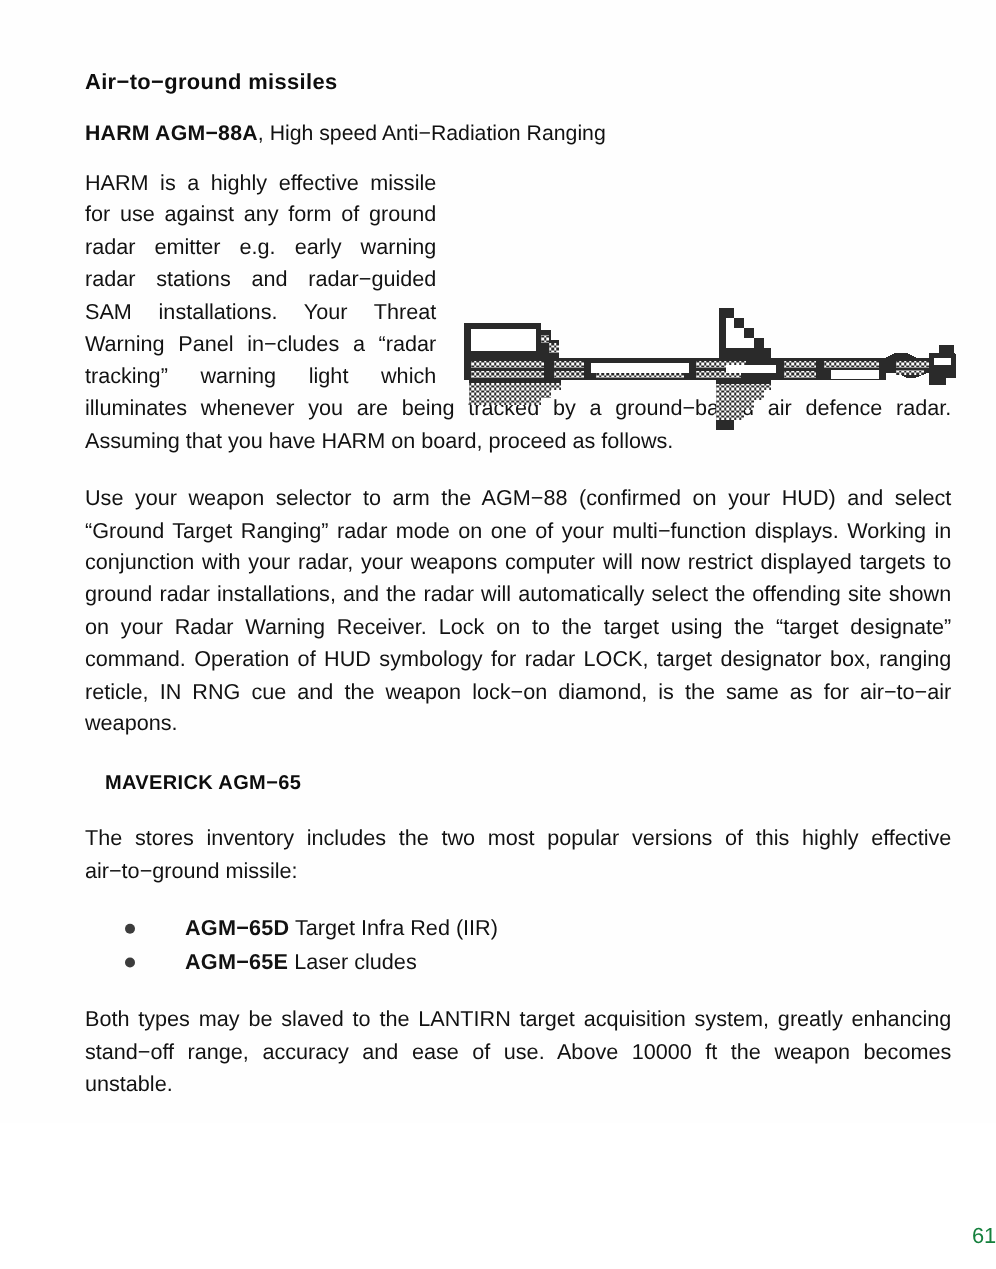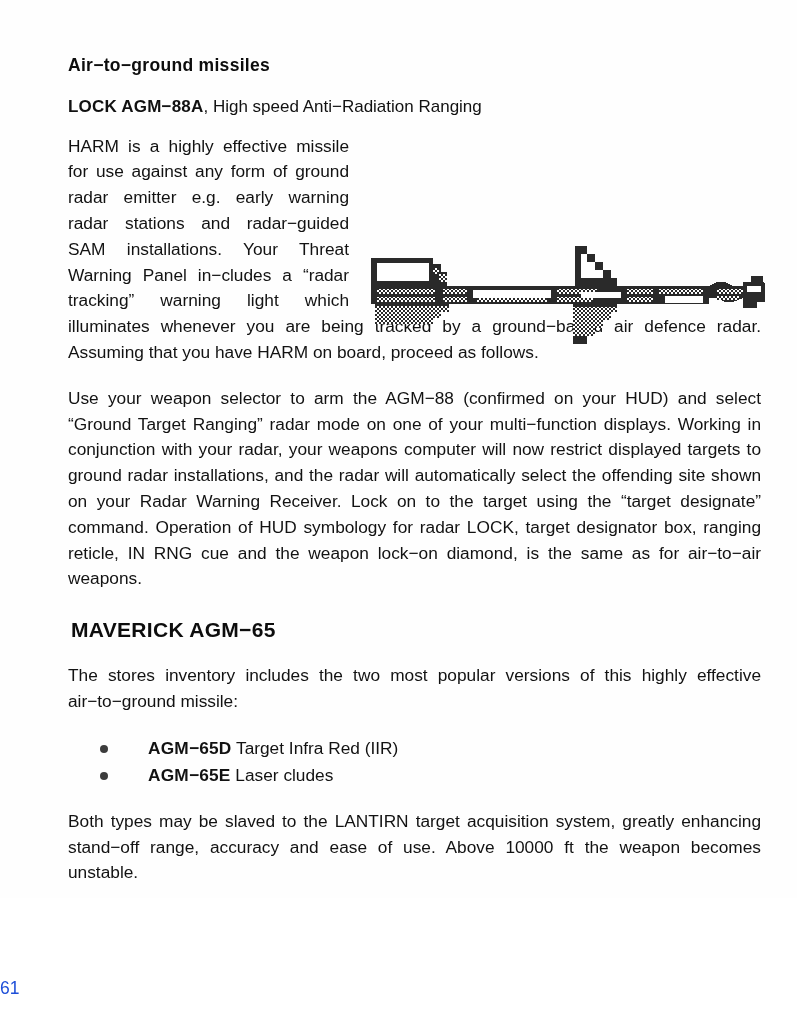--- a/index.html
+++ b/index.html
@@ -78,24 +78,24 @@
     position: absolute;
     right: -4px;
     top: 108px;
     width: 400px;
     height: 112px;
     pointer-events: none;
   }
   .missile-art svg { display: block; width: 100%; height: 100%; }
 
   h2.sub-section-title {
-    font-size: 21px;
+    font-size: 16px;
     font-weight: bold;
     letter-spacing: 0.3px;
-    margin: 26px 0 22px 3px;
+    margin: 26px 0 22px 16px;
     line-height: 1.1;
     color: #0d0d0d;
   }
 
   ul.variant-list {
     list-style: none;
     margin: 0 0 20px 0;
     padding: 0;
   }
   ul.variant-list li {
@@ -117,36 +117,36 @@
   ul.variant-list li .code {
     font-weight: bold;
     letter-spacing: 0.2px;
   }
 
   .page-number {
     position: absolute;
     left: 0;
     right: 0;
     top: 978px;
-    text-align: left;
+    text-align: right;
     font-size: 17.5px;
-    color: #1d4ed8;
+    color: #15803d;
   }
 </style>
 </head>
 <body>
 
 <div class="page">
 
   <div class="content">
 
     <h1 class="section-title">Air−to−ground missiles</h1>
 
     <div class="subhead">
-      <b>LOCK AGM−88A</b><span>, High speed Anti−Radiation Ranging</span>
+      <b>HARM AGM−88A</b><span>, High speed Anti−Radiation Ranging</span>
     </div>
 
     <div class="wrap-holder">
       <div class="artwork-float"></div>
 
       <div class="missile-art">
         <svg viewBox="0 0 400 112" shape-rendering="crispEdges" aria-hidden="true">
           <defs>
             <pattern id="dither" width="4" height="4" patternUnits="userSpaceOnUse">
               <rect width="4" height="4" fill="#2a2a2a"></rect>

